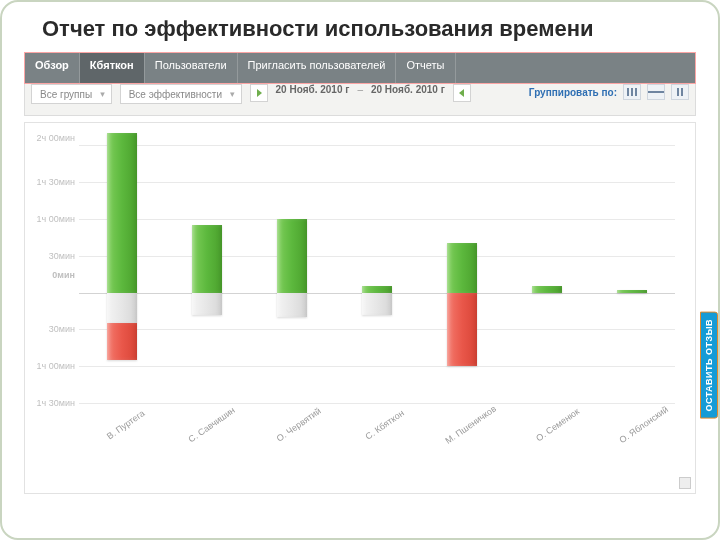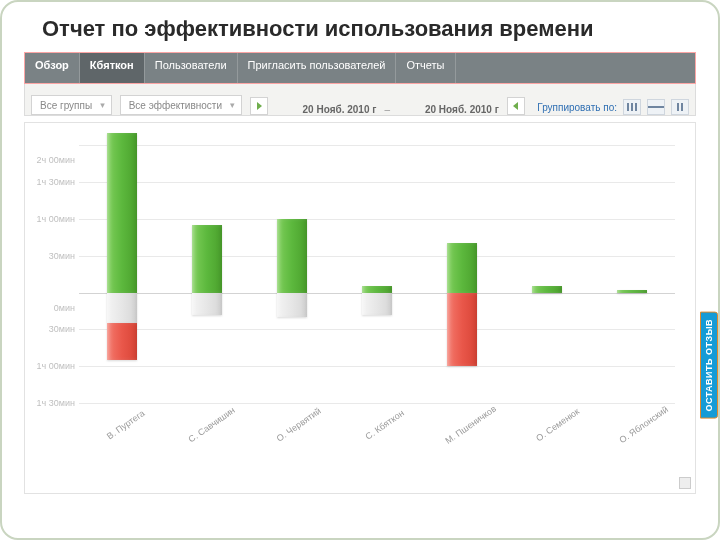--- a/index.html
+++ b/index.html
@@ -39,42 +39,42 @@
   }
   .nav .item.first { font-weight:700; }
 
   
   .filters {
     background: #f3f3f1;
     border: 1px solid #dcdcdc;
     border-top: none;
     height: 32px;
     display: flex;
-    align-items: flex-end;
+    align-items: flex-start;
     gap: 8px;
     padding: 0 6px;
     font-size: 10px;
     color: #6a6a6a;
   }
   .dd {
     display:flex; align-items:center;
     background:#fff; border:1px solid #d3d3d3;
     height:20px; padding:0 6px 0 8px; gap:8px;
     color:#888;
   }
   .dd .chev { font-size:9px; color:#aaa; }
   .arrow-btn {
     width:18px; height:18px; border:1px solid #d3d3d3; background:#fff;
     display:flex; align-items:center; justify-content:center;
   }
   .arrow-btn.left svg { transform: scaleX(-1); }
-  .date-seg { color:#666; font-weight:700;margin-left:27px; }
+  .date-seg { color:#666; font-weight:700; }
   .dash { color:#999; }
   .grouper { margin-left:auto; display:flex; align-items:center; gap:6px; }
-  .grouper .lbl { color:#2f6fb3; font-weight:400; }
+  .grouper .lbl { color:#2f6fb3; font-weight:700; }
   .iconbtn {
     width:18px; height:16px; border:1px solid #cfd6de; background:#eef2f6;
     display:flex; align-items:center; justify-content:center;
   }
   .iconbtn .bar { width:2px; height:8px; background:#6f85a0; margin:0 1px; display:inline-block;}
   .iconbtn .line { width:10px; height:2px; background:#6f85a0; display:block; margin:1px 0;}
 
   
   .panel {
     border:1px solid #e2e2e2; margin-top:6px; background:#fff;
@@ -180,29 +180,29 @@
           <span class="bar"></span>
         </div>
     </div>
   </div>
 
   <div class="panel">
 
     <div class="chart-wrap">
       <div class="grid" id="grid">
           <div class="gridline" style="top: 12.2727px;"></div>
-          <div class="ylabel" style="top: 27px;">2ч 00мин</div>
+          <div class="ylabel" style="top: 5px;">2ч 00мин</div>
           <div class="gridline" style="top: 49.0909px;"></div>
           <div class="ylabel" style="top: 49.0909px;">1ч 30мин</div>
           <div class="gridline" style="top: 85.9091px;"></div>
           <div class="ylabel" style="top: 85.9091px;">1ч 00мин</div>
           <div class="gridline" style="top: 122.727px;"></div>
           <div class="ylabel" style="top: 122.727px;">30мин</div>
           <div class="gridline baseline" style="top: 159.545px;"></div>
-          <div class="ylabel" style="top: 175px;">0мин</div>
+          <div class="ylabel" style="top: 142px; font-weight: bold;">0мин</div>
           <div class="gridline" style="top: 196.364px;"></div>
           <div class="ylabel" style="top: 196.364px;">30мин</div>
           <div class="gridline" style="top: 233.182px;"></div>
           <div class="ylabel" style="top: 233.182px;">1ч 00мин</div>
           <div class="gridline" style="top: 270px;"></div>
           <div class="ylabel" style="top: 270px;">1ч 30мин</div>
           <div class="bars">
             <div class="col">
               <div class="barseg green" style="height: 159.545px; top: 0px;"></div>
               <div class="barseg gray" style="top: 159.545px; height: 30.6818px;"></div>

